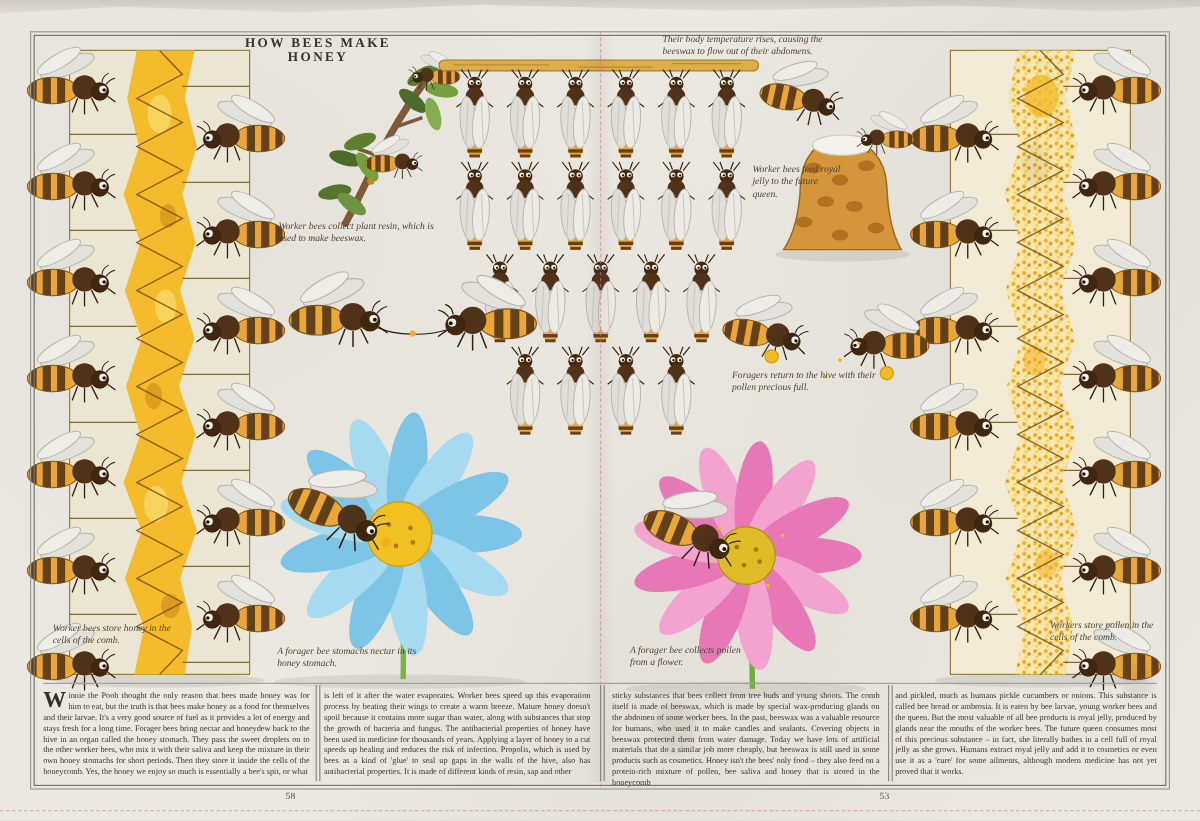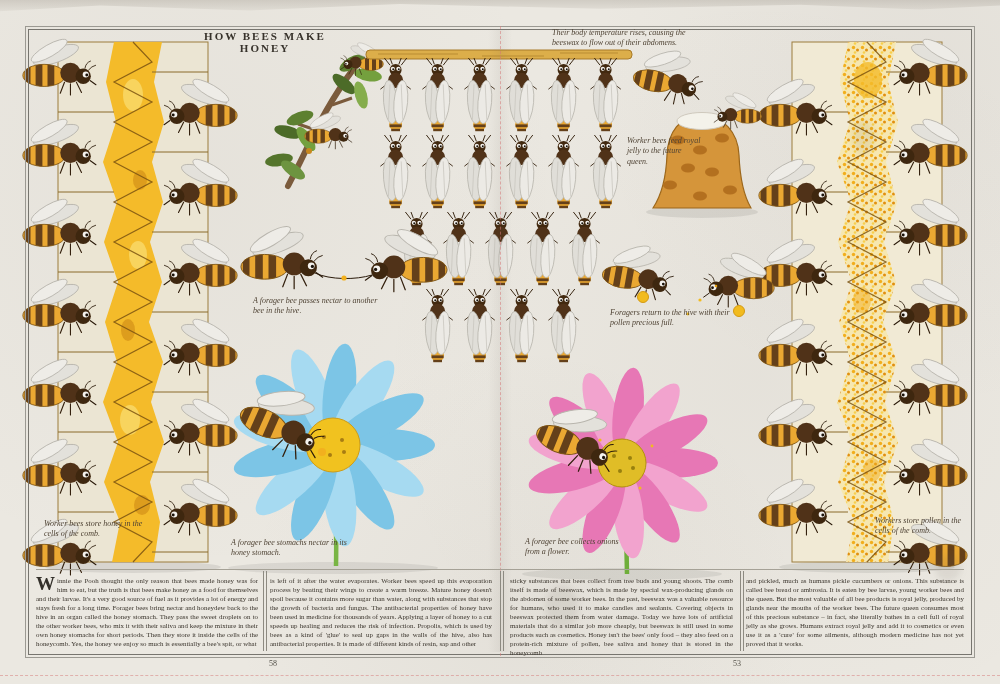--- a/index.html
+++ b/index.html
@@ -287,33 +287,33 @@
   <div class="foldv"></div>
   <div class="foldh"></div>
   <div class="blotch" style="left:545px;top:585px;width:34px;height:44px;"></div>
   <div class="blotch" style="left:852px;top:120px;width:22px;height:34px;"></div>
   <div class="blotch" style="left:935px;top:555px;width:26px;height:26px;"></div>
 
   <div class="title">HOW BEES MAKE HONEY</div>
 
   <div class="cap" style="left:552px;top:28px;width:140px;">Their body temperature rises, causing the beeswax to flow out of their abdomens.</div>
   <div class="cap" style="left:627px;top:100px;width:76px;margin-top:36px;">Worker bees feed royal jelly to the future queen.</div>
-  <div class="cap" style="left:253px;top:296px;width:135px;">A forager bee passes nectar to another bee in the hive.</div>
+  <div class="cap" style="left:232px;top:184px;width:138px;">Worker bees collect plant resin, which is used to make beeswax.</div>
   <div class="cap" style="left:610px;top:308px;width:120px;">Foragers return to the hive with their pollen precious full.</div>
   <div class="cap" style="left:231px;top:538px;width:118px;">A forager bee stomachs nectar in its honey stomach.</div>
-  <div class="cap" style="left:525px;top:537px;width:95px;">A forager bee collects onions from a flower.</div>
+  <div class="cap" style="left:525px;top:537px;width:95px;">A forager bee collects pollen from a flower.</div>
   <div class="cap" style="left:44px;top:519px;width:112px;">Worker bees store honey in the cells of the comb.</div>
   <div class="cap" style="left:875px;top:516px;width:100px;">Workers store pollen in the cells of the comb.</div>
 
   <div class="hrule"></div>
   <div class="vsep" style="left:263px;"></div>
   <div class="vsep" style="left:500px;"></div>
   <div class="vsep" style="left:740px;"></div>
 
   <div class="bcol" style="left:36px;width:222px;"><span class="dropcap">W</span><span>innie the Pooh thought the only reason that bees made honey was for him to eat, but the truth is that bees make honey as a food for themselves and their larvae. It's a very good source of fuel as it provides a lot of energy and stays fresh for a long time. Forager bees bring nectar and honeydew back to the hive in an organ called the honey stomach. They pass the sweet droplets on to the other worker bees, who mix it with their saliva and keep the mixture in their own honey stomachs for short periods. Then they store it inside the cells of the honeycomb. Yes, the honey we enjoy so much is essentially a bee's spit, or what</span></div>
   <div class="bcol" style="left:270px;width:222px;"><span>is left of it after the water evaporates. Worker bees speed up this evaporation process by beating their wings to create a warm breeze. Mature honey doesn't spoil because it contains more sugar than water, along with substances that stop the growth of bacteria and fungus. The antibacterial properties of honey have been used in medicine for thousands of years. Applying a layer of honey to a cut speeds up healing and reduces the risk of infection. Propolis, which is used by bees as a kind of 'glue' to seal up gaps in the walls of the hive, also has antibacterial properties. It is made of different kinds of resin, sap and other</span></div>
   <div class="bcol" style="left:510px;width:223px;"><span>sticky substances that bees collect from tree buds and young shoots. The comb itself is made of beeswax, which is made by special wax-producing glands on the abdomen of some worker bees. In the past, beeswax was a valuable resource for humans, who used it to make candles and sealants. Covering objects in beeswax protected them from water damage. Today we have lots of artificial materials that do a similar job more cheaply, but beeswax is still used in some products such as cosmetics. Honey isn't the bees' only food – they also feed on a protein-rich mixture of pollen, bee saliva and honey that is stored in the honeycomb</span></div>
   <div class="bcol" style="left:746px;width:218px;"><span>and pickled, much as humans pickle cucumbers or onions. This substance is called bee bread or ambrosia. It is eaten by bee larvae, young worker bees and the queen. But the most valuable of all bee products is royal jelly, produced by glands near the mouths of the worker bees. The future queen consumes most of this precious substance – in fact, she literally bathes in a cell full of royal jelly as she grows. Humans extract royal jelly and add it to cosmetics or even use it as a 'cure' for some ailments, although modern medicine has not yet proved that it works.</span></div>
 
-  <div class="pgnum" style="left:258px;">58</div>
+  <div class="pgnum" style="left:227px;">58</div>
   <div class="pgnum" style="left:722px;">53</div>
 
 </div>
 
 </body></html>

